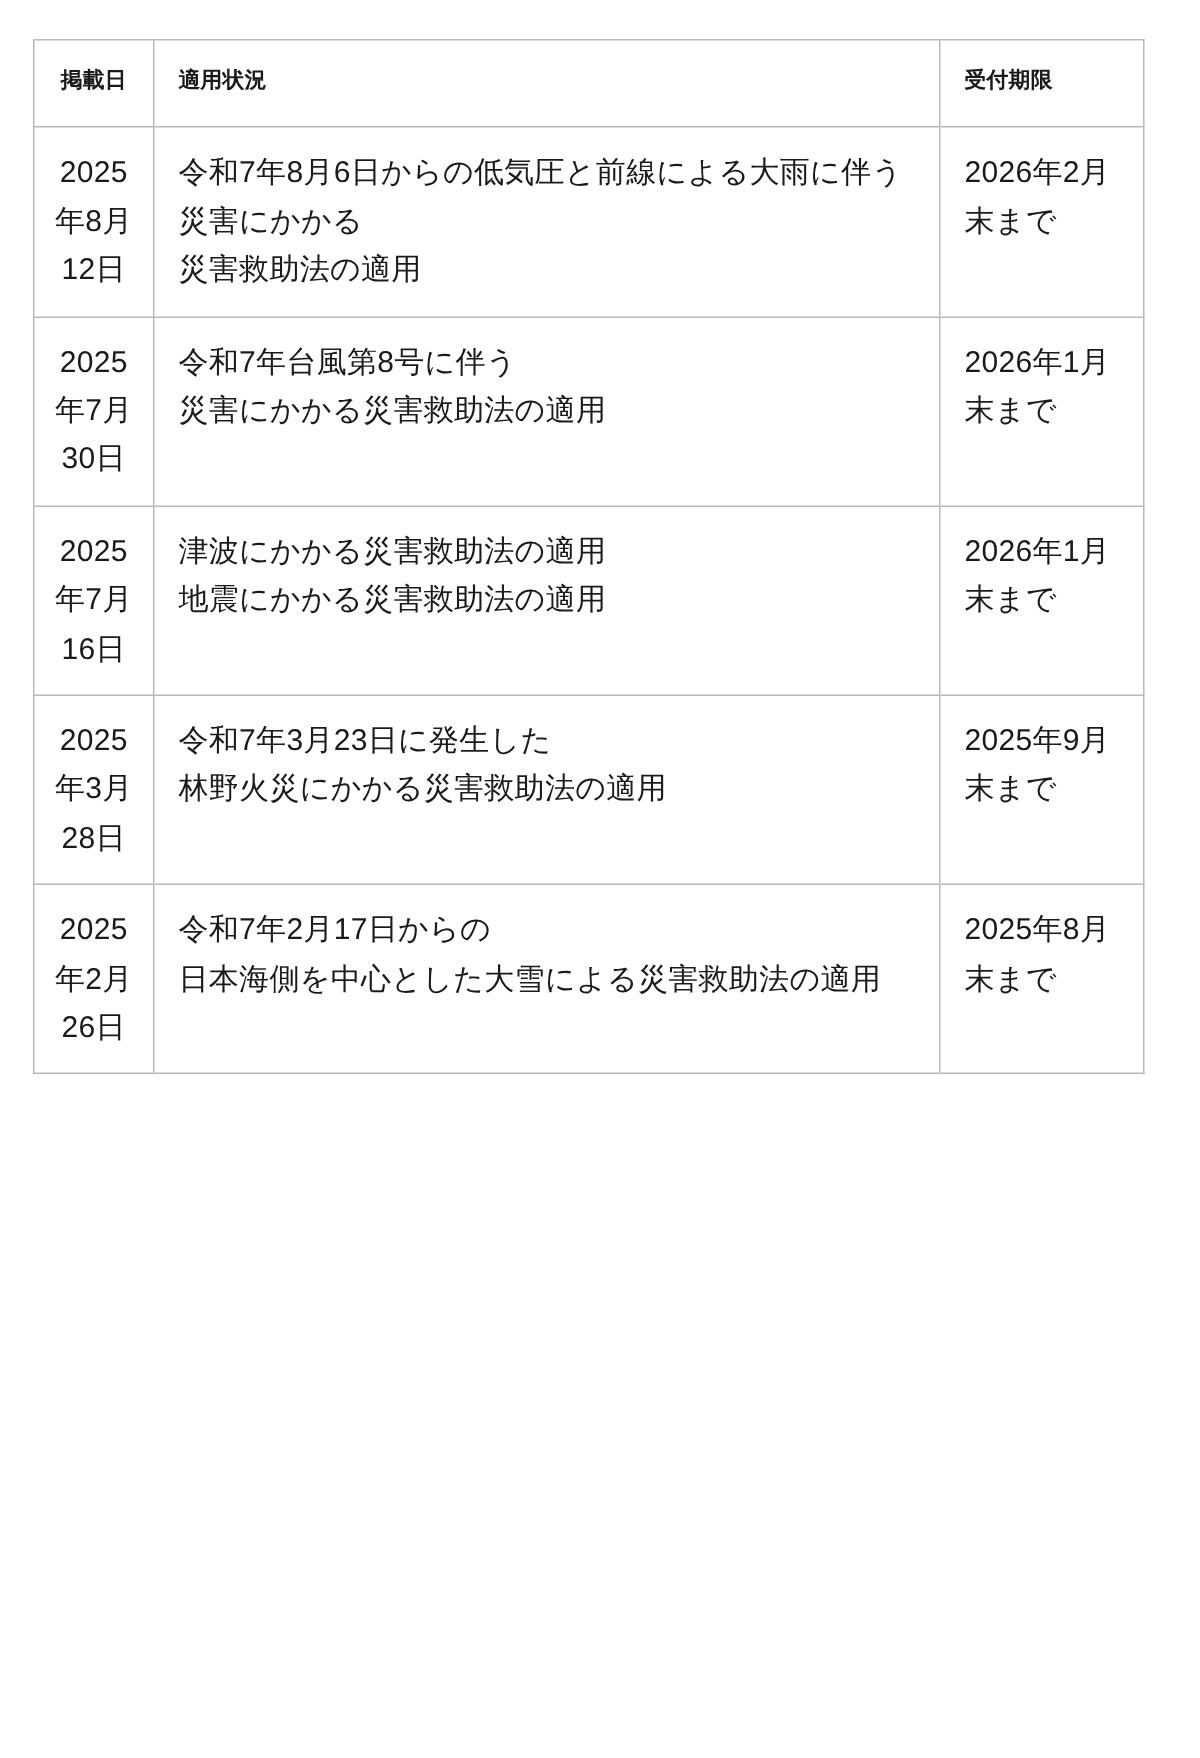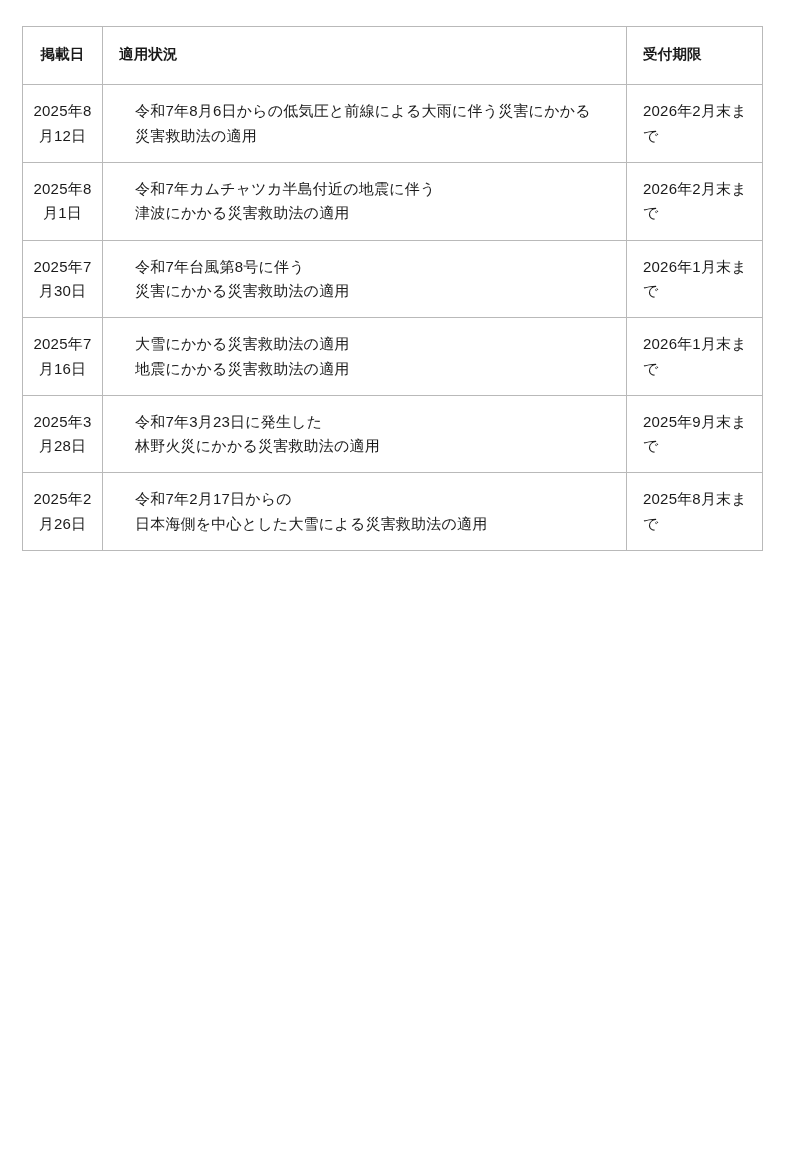--- a/index.html
+++ b/index.html
@@ -33,21 +33,21 @@
 
   table.notice-table th,
   table.notice-table td {
     border-top: 1px solid #b9b9b9;
     border-bottom: 1px solid #b9b9b9;
     vertical-align: top;
     padding: 14px 14px 14px 16px;
     font-weight: normal;
     text-align: left;
     line-height: 1.62;
-    font-size: 15px;
+    font-size: 20px;
     letter-spacing: 0.2px;
   }
   table.notice-table th {
     font-weight: bold;
     font-size: 14.5px;
     padding-top: 16px;
     padding-bottom: 18px;
   }
   
   table.notice-table th.col-date-cell,
@@ -66,21 +66,21 @@
     word-break: break-all;
   }
   table.notice-table th.col-status-cell,
   table.notice-table td.col-status-cell {
     border-right: 0;
   }
   td.col-date-cell {
     font-size: 14.5px;
     line-height: 1.72;
   }
-  .status-line { display: block; margin-left: 16px; }
+  .status-line { display: block; }
 </style>
 </head>
 <body>
 
 <div class="page">
   <table class="notice-table">
     <colgroup>
       <col class="col-date">
       <col class="col-status">
       <col class="col-deadline">
@@ -95,39 +95,31 @@
     <tbody id="table-body">
         <tr>
           <td class="col-date-cell">2025年8月12日</td>
           <td class="col-status-cell">
             <span class="status-line">令和7年8月6日からの低気圧と前線による大雨に伴う災害にかかる</span>
             <span class="status-line">災害救助法の適用</span>
           </td>
           <td class="col-deadline-cell">2026年2月末まで</td>
         </tr>
         <tr>
-          <td class="col-date-cell">2025年8月1日</td>
-          <td class="col-status-cell">
-            <span class="status-line">令和7年カムチャツカ半島付近の地震に伴う</span>
-            <span class="status-line">津波にかかる災害救助法の適用</span>
-          </td>
-          <td class="col-deadline-cell">2026年2月末まで</td>
-        </tr>
-        <tr>
           <td class="col-date-cell">2025年7月30日</td>
           <td class="col-status-cell">
             <span class="status-line">令和7年台風第8号に伴う</span>
             <span class="status-line">災害にかかる災害救助法の適用</span>
           </td>
           <td class="col-deadline-cell">2026年1月末まで</td>
         </tr>
         <tr>
           <td class="col-date-cell">2025年7月16日</td>
           <td class="col-status-cell">
-            <span class="status-line">大雪にかかる災害救助法の適用</span>
+            <span class="status-line">津波にかかる災害救助法の適用</span>
             <span class="status-line">地震にかかる災害救助法の適用</span>
           </td>
           <td class="col-deadline-cell">2026年1月末まで</td>
         </tr>
         <tr>
           <td class="col-date-cell">2025年3月28日</td>
           <td class="col-status-cell">
             <span class="status-line">令和7年3月23日に発生した</span>
             <span class="status-line">林野火災にかかる災害救助法の適用</span>
           </td>

